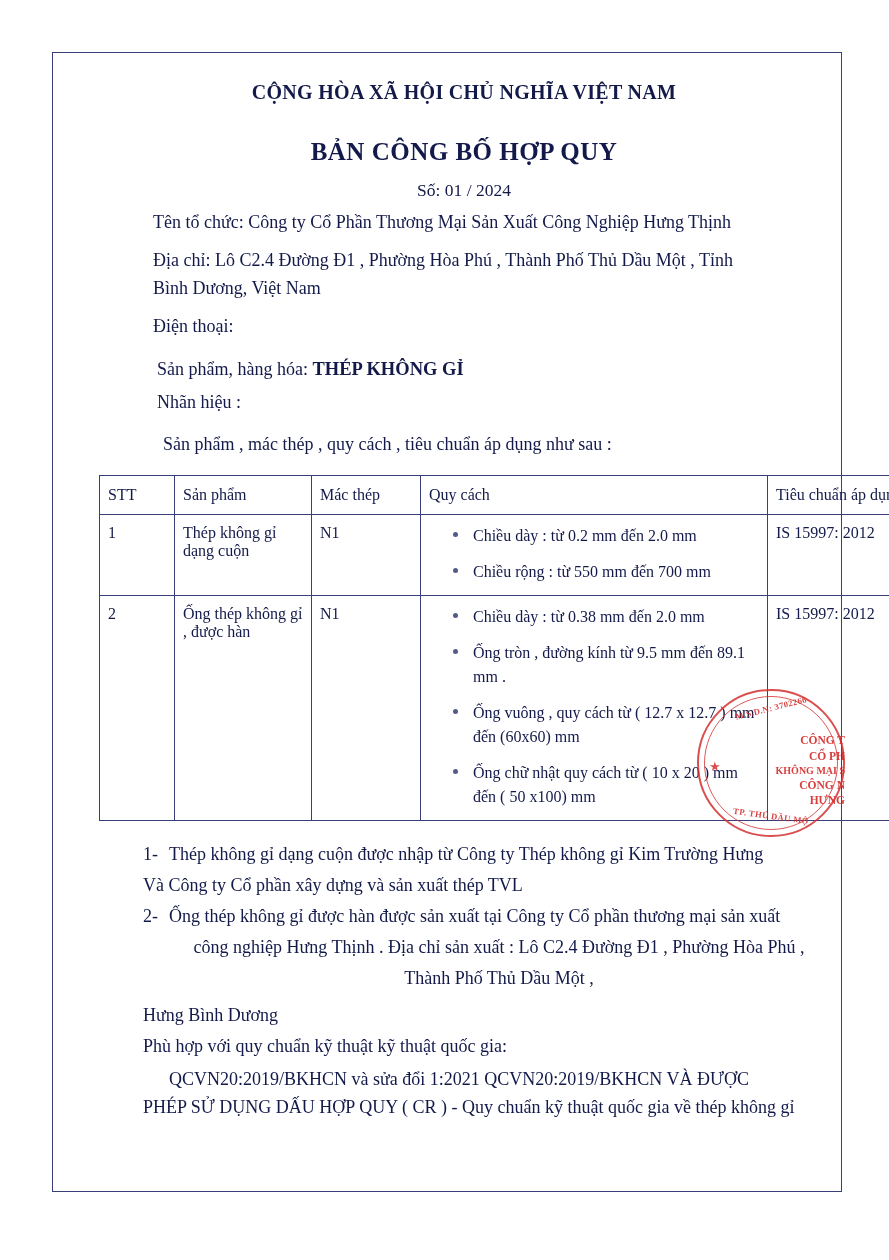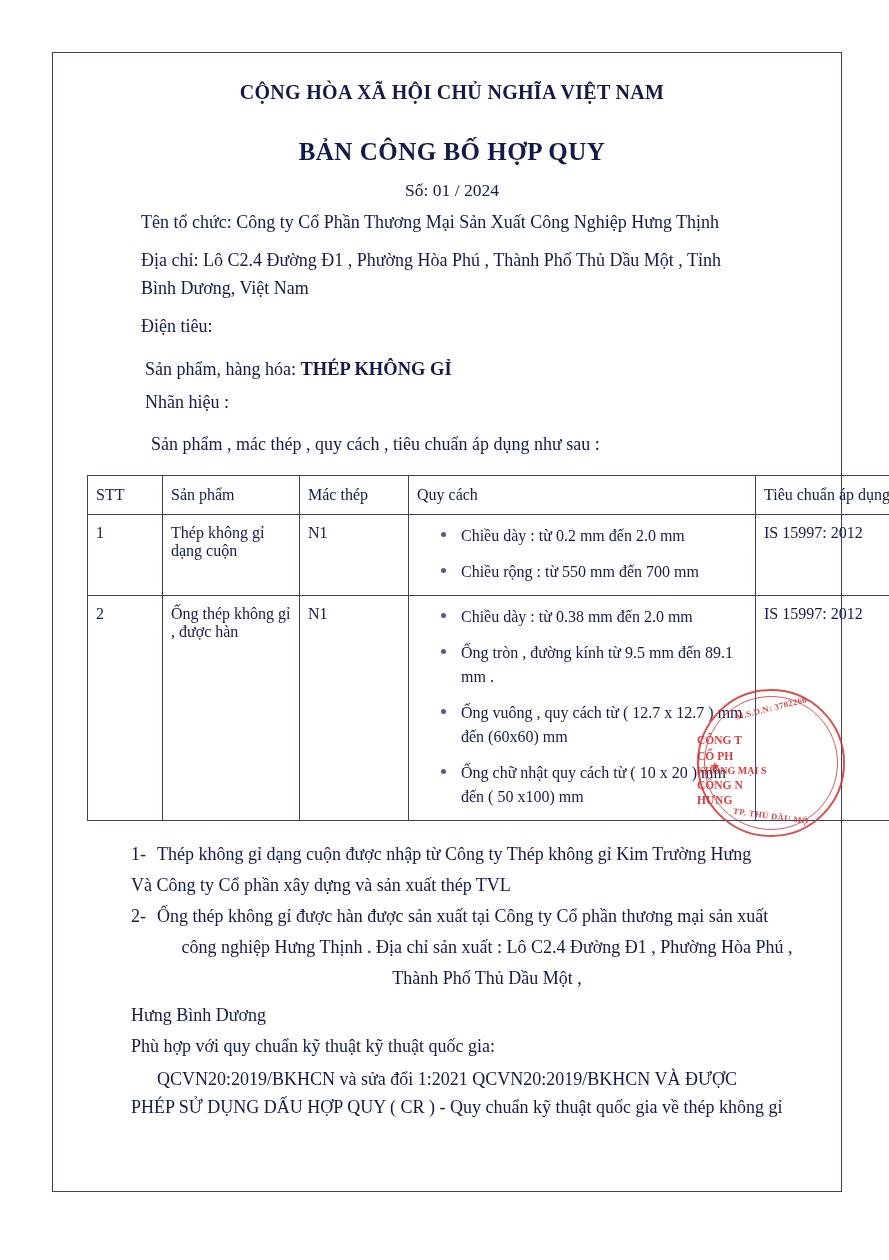--- a/index.html
+++ b/index.html
@@ -19,21 +19,21 @@
     position: absolute;
     left: 52px;
     top: 52px;
     width: 790px;
     height: 1140px;
     border: 1.5px solid #3a3f7a;
     box-sizing: border-box;
   }
   .content {
     position: absolute;
-    left: 4px;
+    left: 16px;
     top: 0;
     width: 790px;
     padding: 18px 30px 0 30px;
     box-sizing: border-box;
   }
   .center { text-align: center; }
   .nation {
     font-size: 20px;
     font-weight: bold;
     letter-spacing: 0.3px;
@@ -196,21 +196,21 @@
     font-weight: bold;
     letter-spacing: .4px;
     opacity: .9;
   }
   .seal .arc-top { top: 14px; transform: rotate(-14deg); }
   .seal .arc-bot { bottom: 16px; transform: rotate(8deg); }
   .seal .mid {
     position: absolute;
     left: 0; right: 0;
     top: 44px;
-    text-align: left;
+    text-align: right;
     color: #d4302f;
     font-size: 10px;
     font-weight: bold;
     line-height: 1.35;
     opacity: .92;
   }
   .seal .mid .big { font-size: 11.5px; }
 </style>
 </head>
 <body>
@@ -219,21 +219,21 @@
   <div class="content">
 
     <div class="center nation">CỘNG HÒA XÃ HỘI CHỦ NGHĨA VIỆT NAM</div>
 
     <div class="center doc-title">BẢN CÔNG BỐ HỢP QUY</div>
     <div class="center doc-number">Số: 01 / 2024</div>
 
     <div class="para indent-1">Tên tổ chức: Công ty Cổ Phần Thương Mại Sản Xuất Công Nghiệp Hưng Thịnh</div>
     <div class="para indent-1" style="margin-top:10px;">Địa chỉ: Lô C2.4 Đường Đ1 , Phường Hòa Phú , Thành Phố Thủ Dầu Một , Tỉnh</div>
     <div class="para indent-1" style="margin-top:0;">Bình Dương, Việt Nam</div>
-    <div class="para indent-1" style="margin-top:10px;">Điện tiêu:</div>
+    <div class="para indent-1" style="margin-top:10px;">Điện thoại:</div>
 
     <div class="para indent-2" style="margin-top:14px;">
       <span>Sản phẩm, hàng hóa:</span>
       <span class="strong-prod">THÉP KHÔNG GỈ</span>
     </div>
     <div class="para indent-2" style="margin-top:6px;">Nhãn hiệu :</div>
     <div class="para indent-3" style="margin-top:14px;">Sản phẩm , mác thép , quy cách , tiêu chuẩn áp dụng như sau :</div>
 
     <table class="spec">
       <thead>

